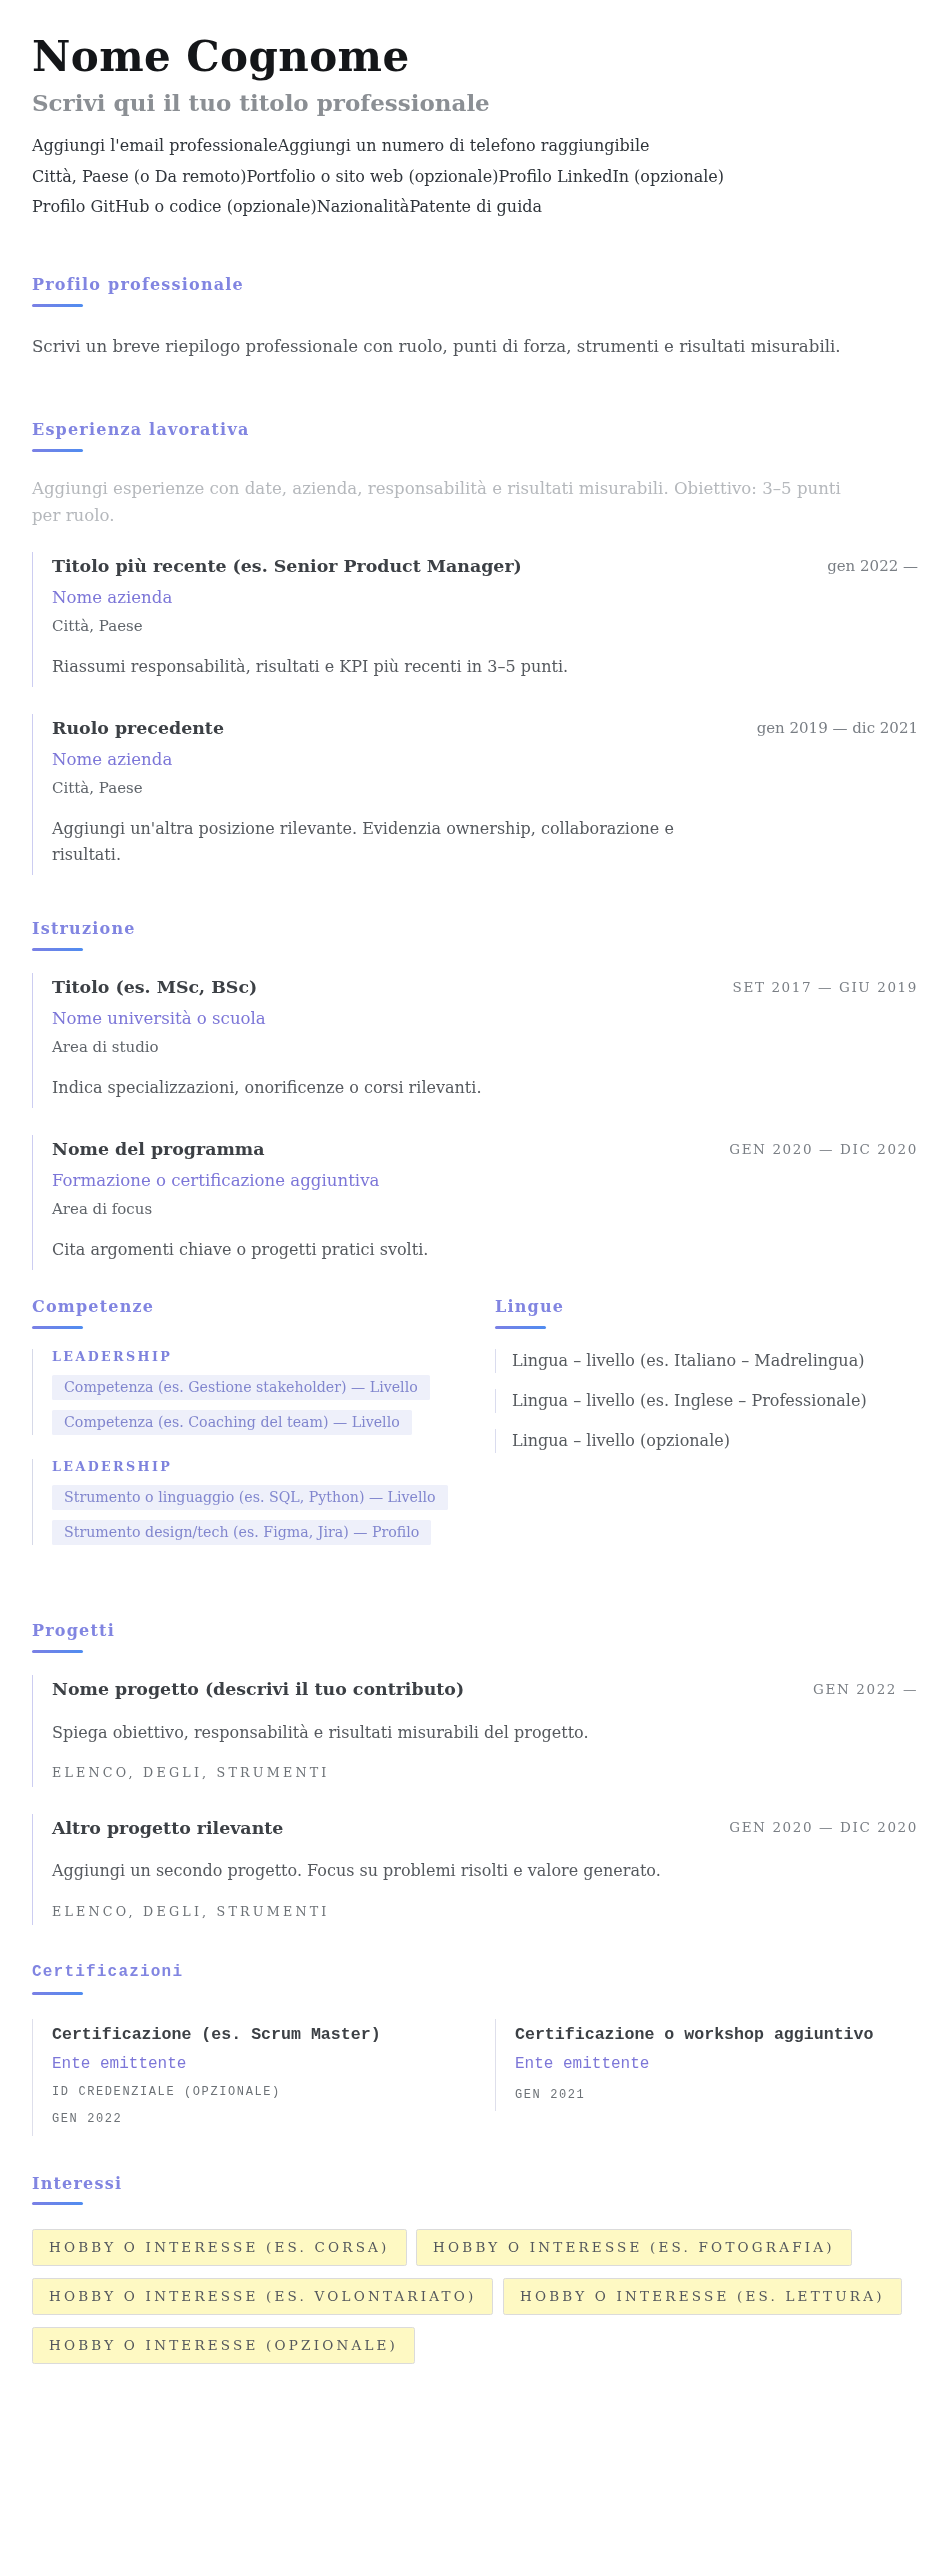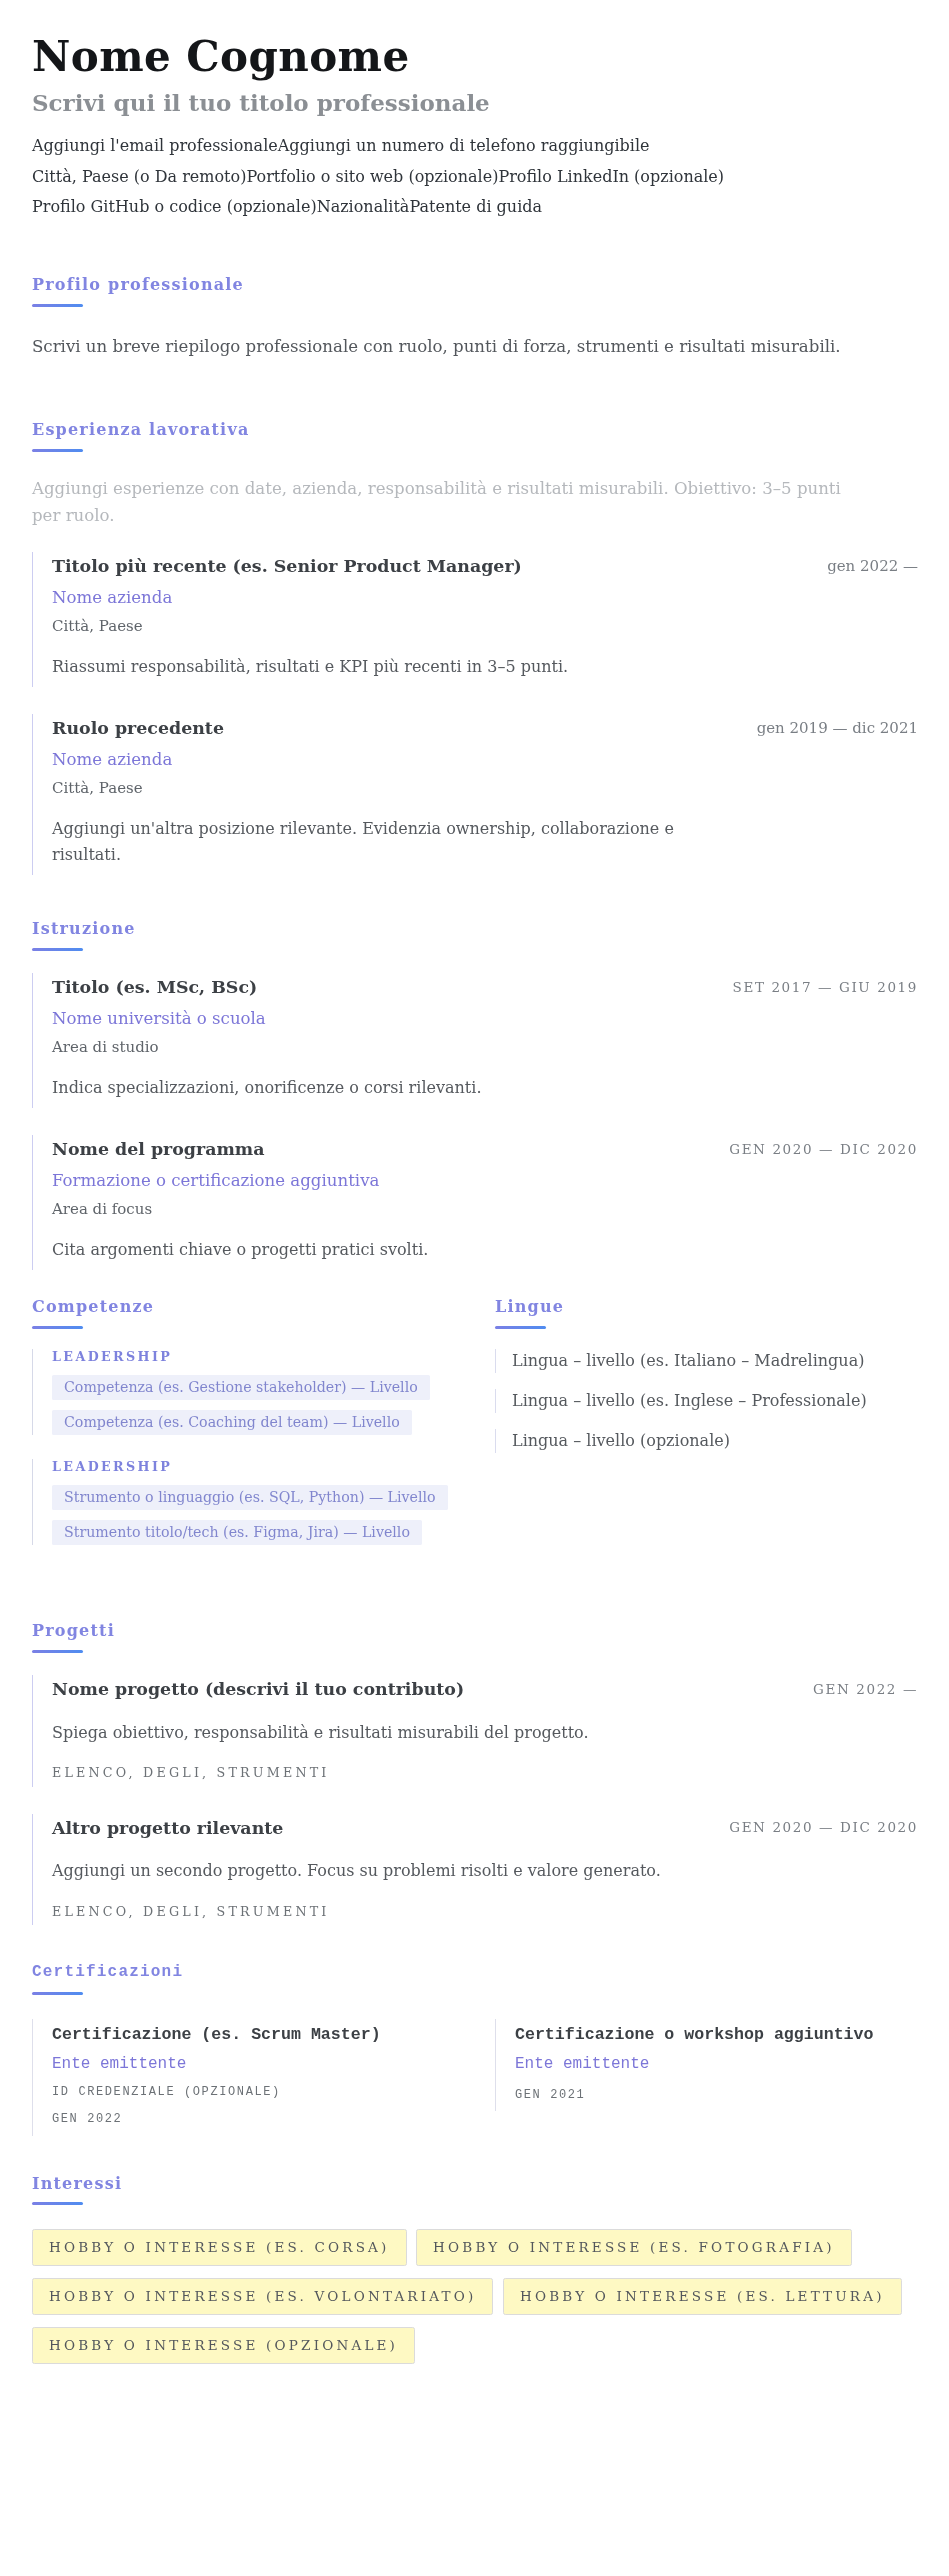--- a/index.html
+++ b/index.html
@@ -157,21 +157,21 @@
 
     <div class="skill-group">
       <div class="group-label">LEADERSHIP</div>
       <div class="chip">Competenza (es. Gestione stakeholder) — Livello</div>
       <div class="chip">Competenza (es. Coaching del team) — Livello</div>
     </div>
 
     <div class="skill-group">
       <div class="group-label">LEADERSHIP</div>
       <div class="chip">Strumento o linguaggio (es. SQL, Python) — Livello</div>
-      <div class="chip">Strumento titolo/tech (es. Figma, Jira) — Livello</div>
+      <div class="chip">Strumento design/tech (es. Figma, Jira) — Profilo</div>
     </div>
   </div>
 
   <div class="col">
     <h2 class="sec-h">Lingue</h2>
     <div class="rule"></div>
     <div class="lang-list">
       <div class="lang">Lingua – livello (es. Italiano – Madrelingua)</div>
       <div class="lang">Lingua – livello (es. Inglese – Professionale)</div>
       <div class="lang">Lingua – livello (opzionale)</div>

